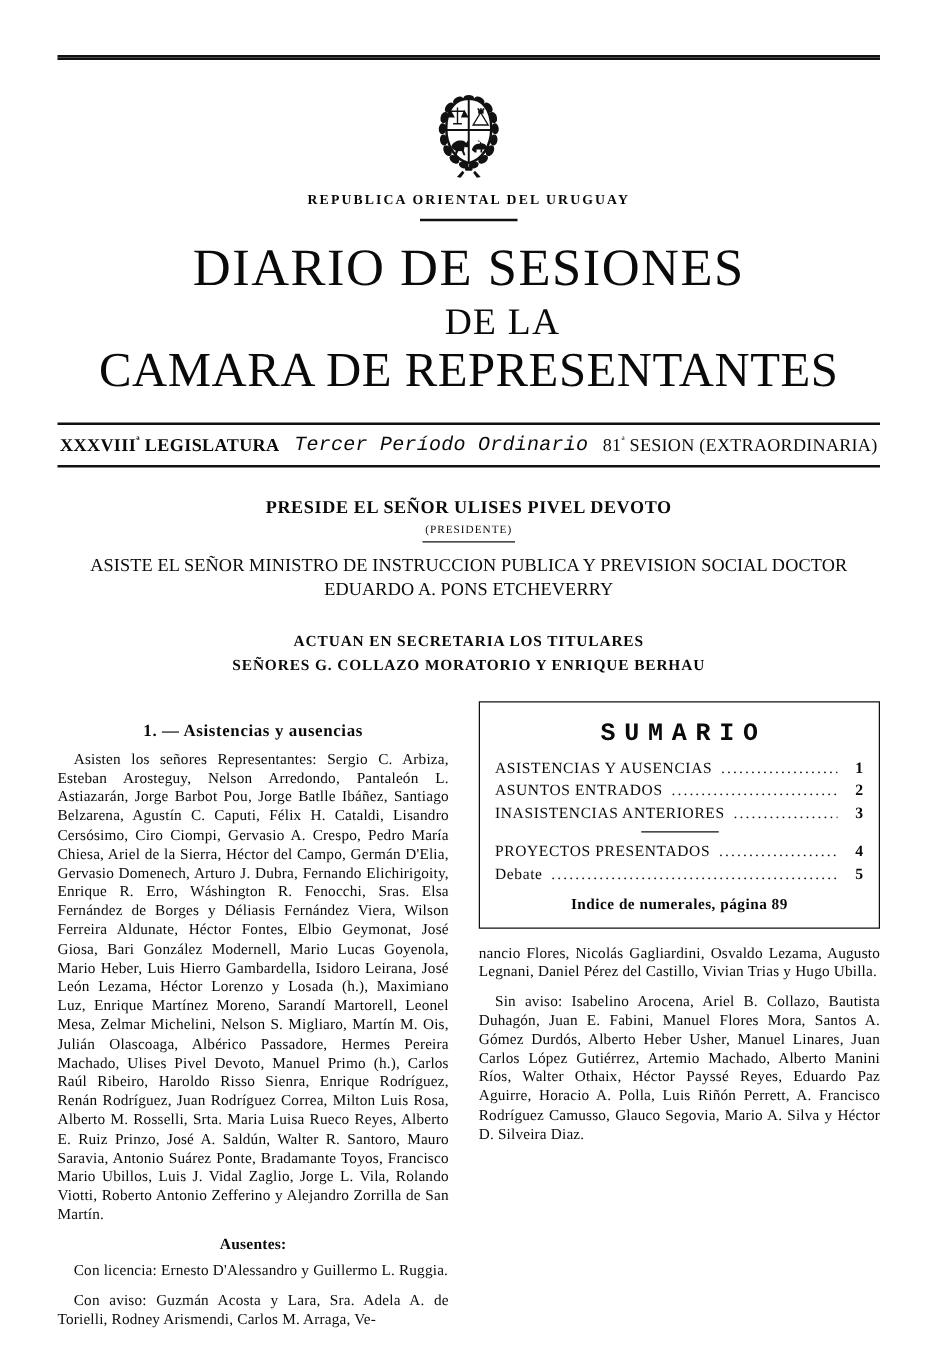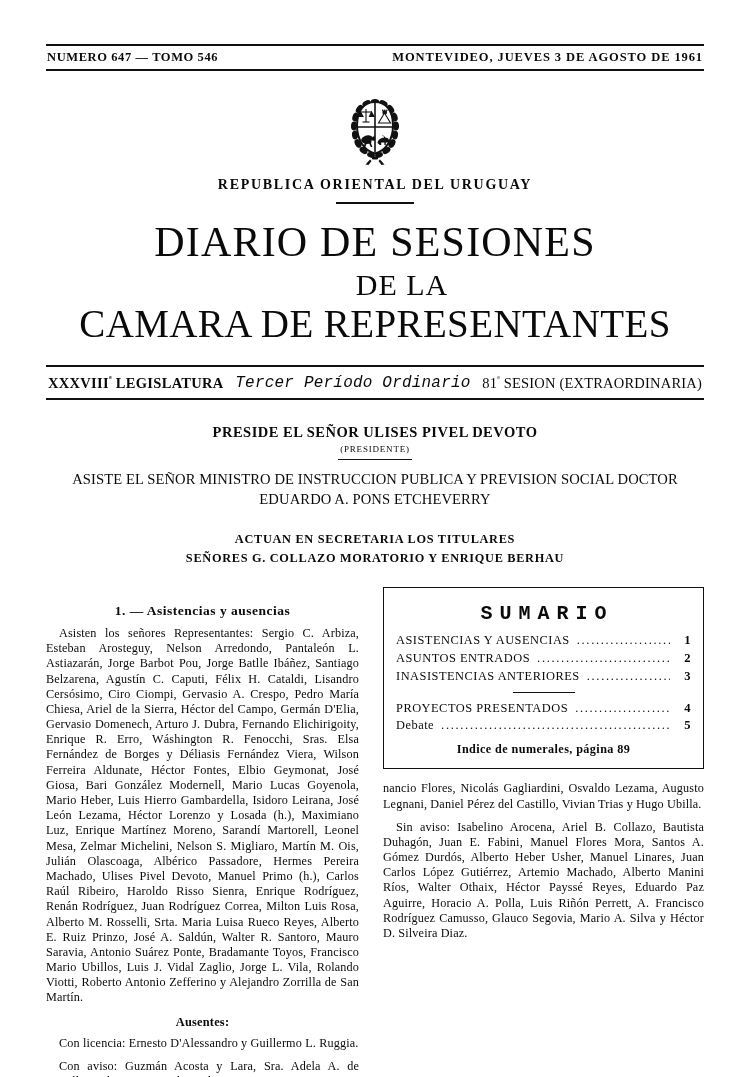--- a/index.html
+++ b/index.html
@@ -49,21 +49,21 @@
     text-align: center;
     margin-top: 25px;
     height: 72px;
   }
   .emblem-wrap svg { display: inline-block; }
 
   
   .country {
     text-align: center;
     font-weight: bold;
-    font-size: 14px;
+    font-size: 11px;
     letter-spacing: 1.7px;
     margin-top: 9px;
   }
   .short-rule {
     width: 78px;
     height: 0;
     border-top: 2px solid #111;
     margin: 9px auto 0 auto;
   }
   .title-1 {
@@ -258,24 +258,20 @@
     margin-top: 7px;
   }
   .after-box { margin-top: 12px; }
 </style>
 </head>
 <body>
 
 <div class="page">
 
   <div class="rule-double-top"></div>
-  <div class="masthead-line">
-    <span class="left">NUMERO 647 — TOMO 546</span>
-    <span class="right">MONTEVIDEO, JUEVES 3 DE AGOSTO DE 1961</span>
-  </div>
   <div class="rule-double-bot"></div>
 
   <div class="emblem-wrap">
     <svg width="58" height="72" viewBox="0 0 58 72" aria-hidden="true">
       <g fill="#111">
 
         <g>
           <ellipse cx="29" cy="5.5" rx="4.2" ry="2.6"></ellipse>
           <ellipse cx="20.5" cy="7.5" rx="4.4" ry="2.8" transform="rotate(-28 20.5 7.5)"></ellipse>
           <ellipse cx="37.5" cy="7.5" rx="4.4" ry="2.8" transform="rotate(28 37.5 7.5)"></ellipse>

